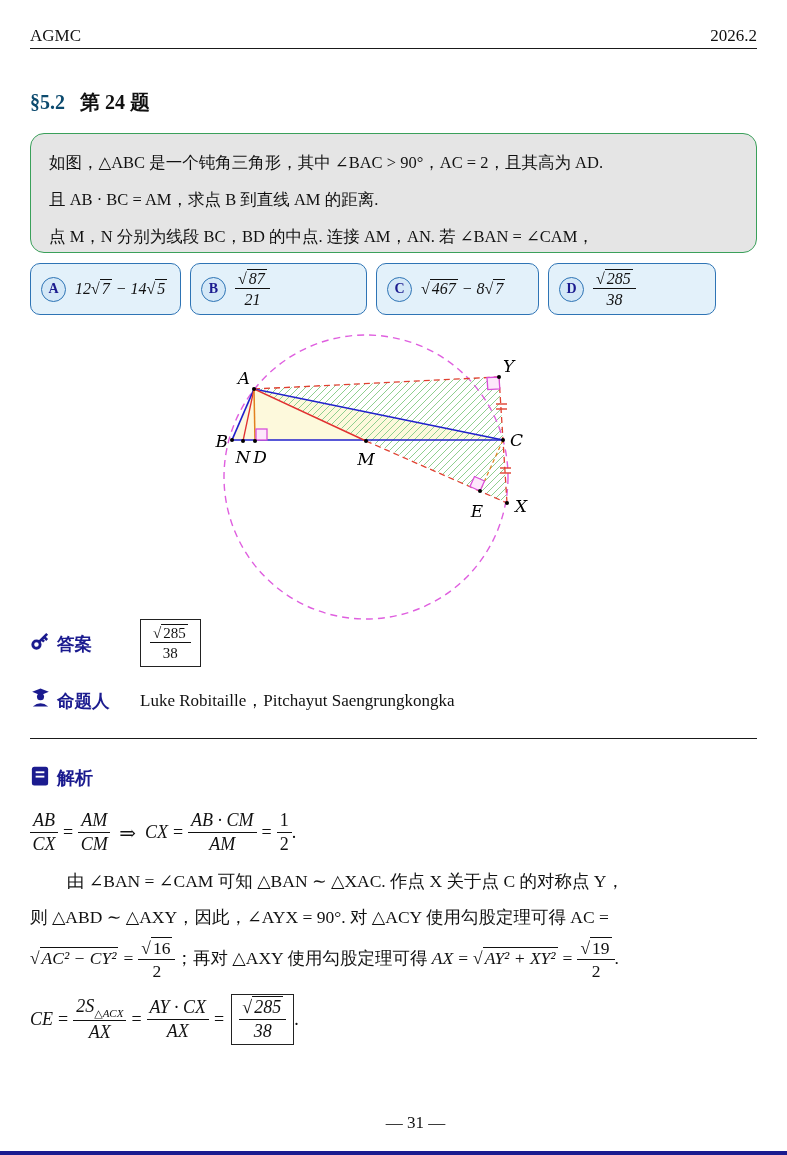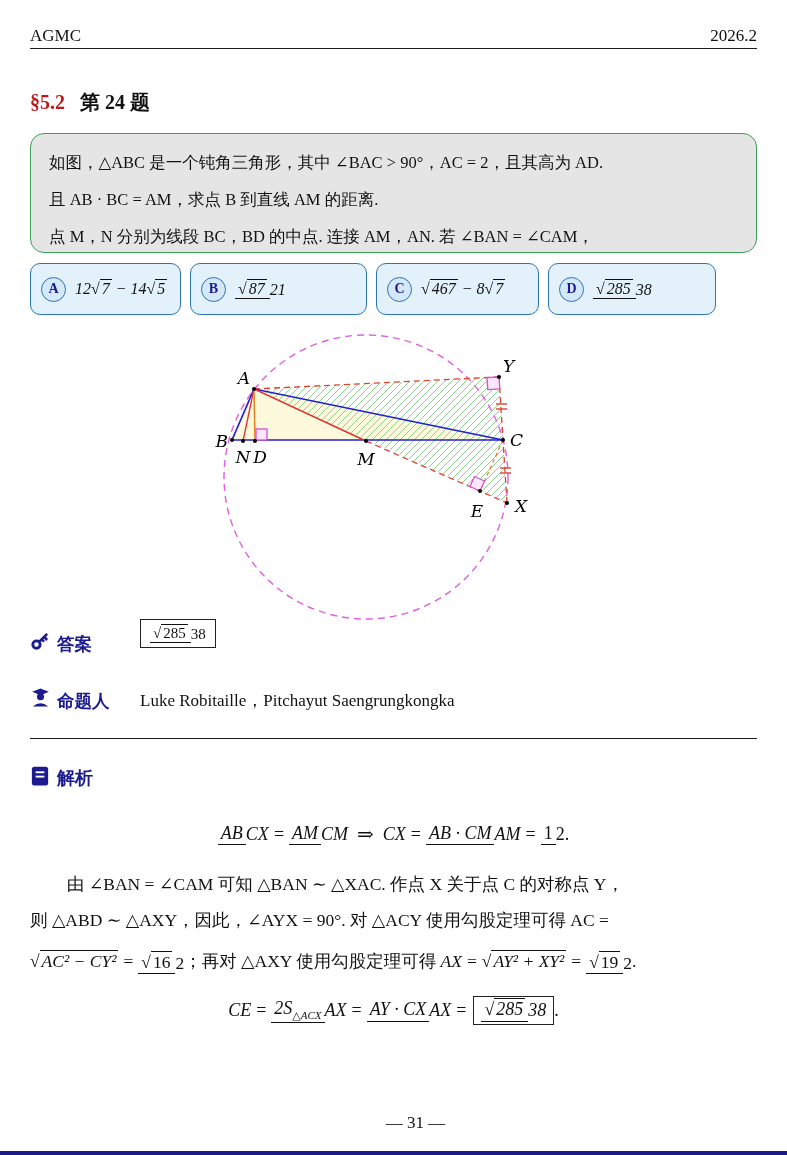--- a/index.html
+++ b/index.html
@@ -6,39 +6,39 @@
   .page{position:relative;width:787px;height:1155px;background:#fff;overflow:hidden;
         font-family:"Liberation Serif","DejaVu Serif",serif;color:#111;}
 
   
   .hdr-left{position:absolute;left:30px;top:26px;font-size:17px;}
   .hdr-right{position:absolute;right:30px;top:26px;font-size:17px;}
   .hdr-rule{position:absolute;left:30px;right:30px;top:48px;border-top:1.6px solid #1a1a1a;}
 
   
   .sec{position:absolute;left:30px;top:89px;font-size:20px;font-weight:bold;}
-  .sec-num{color:#b91c1c;margin-right:15px;}
+  .sec-num{color:#0c4a6e;margin-right:15px;}
 
   
   .problem-box{position:absolute;left:30px;top:133px;width:727px;height:120px;box-sizing:border-box;
     background:#e5e5e5;border:1.8px solid #3aa05a;border-radius:14px;padding:10px 18px 0 18px;
     font-size:16.5px;line-height:37px;}
 
   
   .choices{position:absolute;left:30px;top:263px;height:52px;display:flex;gap:9px;}
   .choice{box-sizing:border-box;height:52px;border:1.6px solid #2e74b5;background:#e3f1fa;
     border-radius:10px;display:flex;align-items:center;padding:0 10px;gap:9px;font-size:16px;}
   .c-a{width:151px;} .c-b{width:177px;} .c-c{width:163px;} .c-d{width:168px;}
   .letter{width:23px;height:23px;flex:0 0 auto;border:1.4px solid #2e74b5;border-radius:50%;
     background:#d4e8f7;color:#1b1b8f;font-weight:bold;font-size:14px;
     display:flex;align-items:center;justify-content:center;}
   .ctext{font-style:italic;white-space:nowrap;}
 
   
-  .frac{display:inline-flex;align-items:center;line-height:1.2;vertical-align:middle;}
+  .frac{display:inline-flex;flex-direction:column;align-items:center;line-height:1.2;vertical-align:middle;}
   .frac .num{border-bottom:1.2px solid #111;padding:0 3px 0 3px;}
   .frac .den{padding-top:1px;}
   .sq{white-space:nowrap;}
   .sq .rad{border-top:1.3px solid #111;padding:0 2px;}
   .it{font-style:italic;}
   .op{margin:0 5px;font-style:normal;}
   .arrow{margin:0 9px;font-size:20px;font-style:normal;}
 
   
   .diagram{position:absolute;left:180px;top:330px;}
@@ -50,21 +50,21 @@
   .ans-box{position:absolute;left:140px;top:619px;border:1.3px solid #222;background:#fff;
     padding:4px 9px;font-size:15px;display:inline-flex;}
   .prop-names{position:absolute;left:140px;top:689px;font-size:17px;}
 
   .rule2{position:absolute;left:30px;right:30px;top:738px;border-top:1.6px solid #1a1a1a;}
 
   
   .solution{position:absolute;left:30px;top:802px;width:727px;font-size:17.5px;}
   .sol-line{line-height:36px;}
   .indent{text-indent:2.1em;}
-  .formula{display:flex;justify-content:center;align-items:center;font-size:18px;margin:20px 0;}
+  .formula{display:flex;justify-content:flex-start;align-items:center;font-size:18px;margin:8px 0;}
   .formula .frac{font-style:italic;}
   .boxed{border:1.2px solid #222;padding:2px 7px;display:inline-flex;margin-left:2px;}
   sub{font-size:11px;}
 
   .page-num{position:absolute;left:0;right:0;top:1113px;text-align:center;font-size:17px;padding-left:44px;}
   .bottom-bar{position:absolute;left:0;top:1151px;width:787px;height:4px;background:#1b1b8f;}
 </style>
 </head>
 <body>
 

